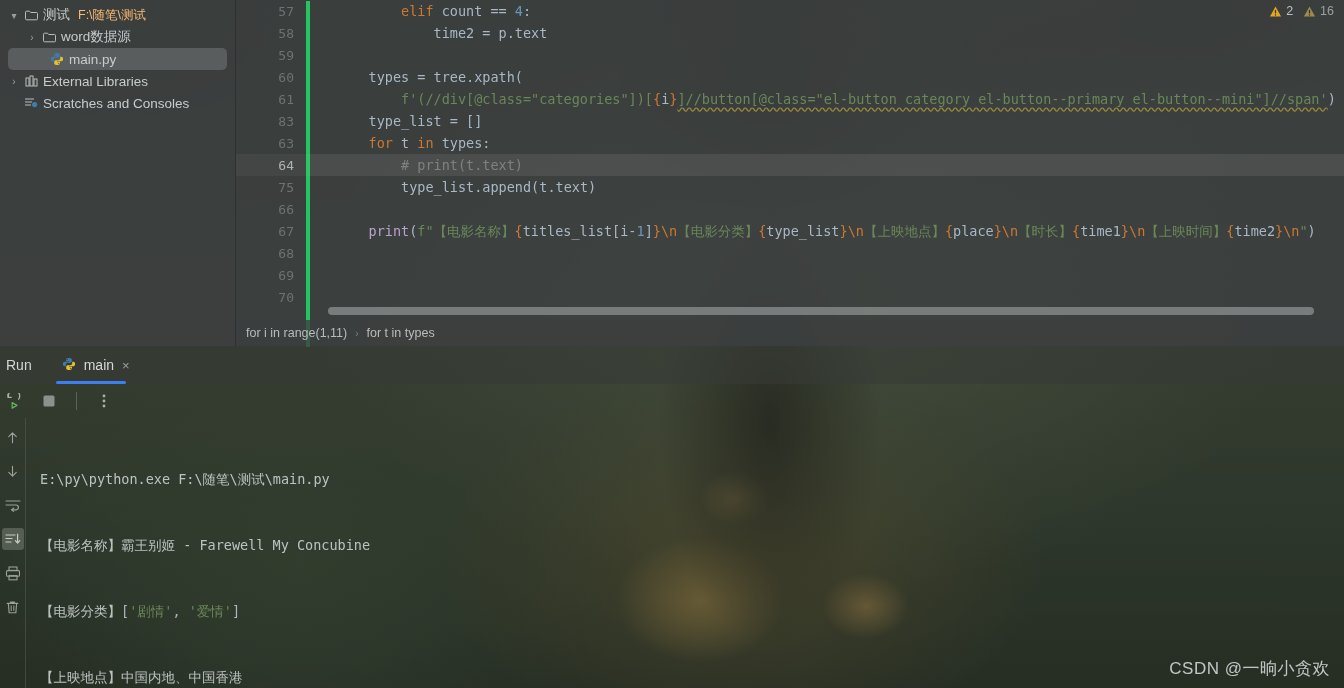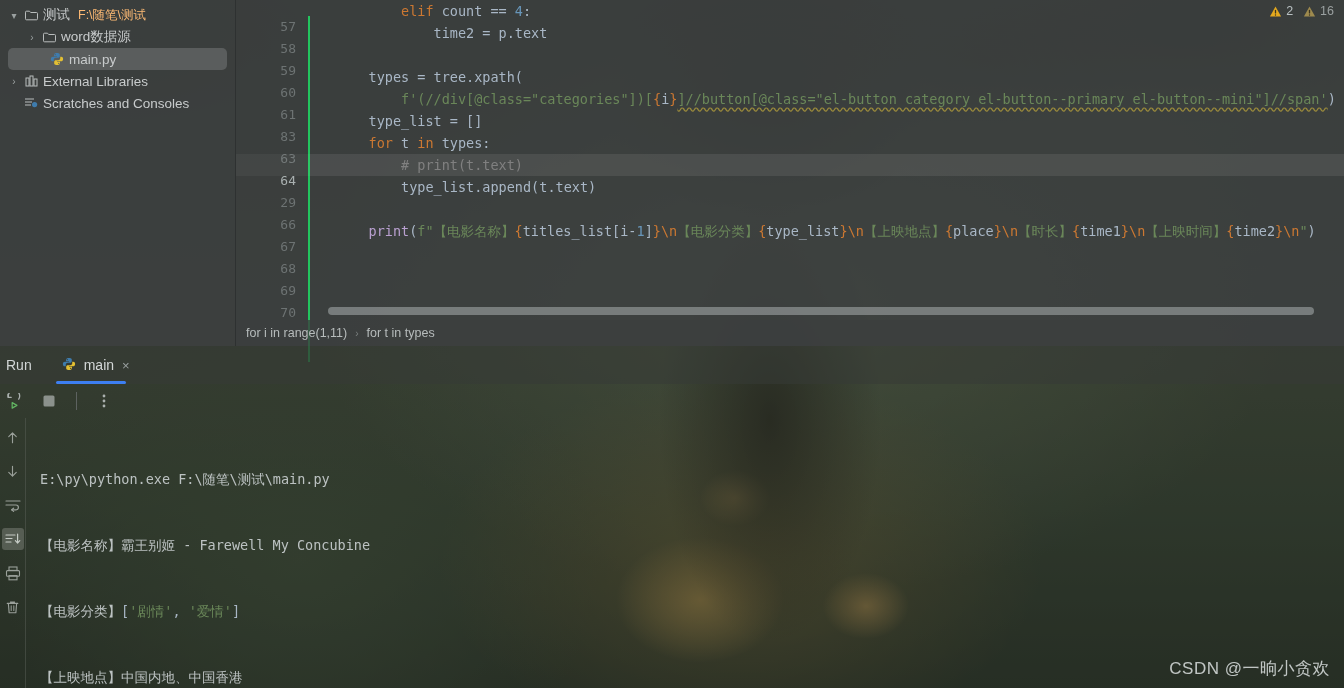--- a/index.html
+++ b/index.html
@@ -72,22 +72,22 @@
   .tw-icon { width: 18px; flex: 0 0 18px; display:flex; align-items:center; justify-content:center; }
   .tree-label { margin-left: 3px; }
   .tree-sub { color: #fdba74; margin-left: 8px; font-size: 12.5px; }
 
   
   #editor {
     position: absolute; left: 236px; top: 0; right: 0; height: 346px;
     background: rgba(60,63,63,.90);
   }
   #gutter {
-    position: absolute; left: 0; top: 16px; width: 74px; height: 100%;
-    border-right: 2px solid #22c55e;
+    position: absolute; left: 0; top: 1px; width: 74px; height: 100%;
+    border-right: 4px solid #22c55e;
   }
   #gutter .ln {
     height: 22px; line-height: 22px;
     text-align: right; padding-right: 12px;
     font-family: "DejaVu Sans Mono", monospace;
     font-size: 13px; color: #6d7373;
   }
   #gutter .ln.current { color: #a9b0b0; }
   #code {
     position: absolute; left: 74px; top: 0; right: 0; bottom: 0;
@@ -273,21 +273,21 @@
 
     <div id="gutter">
       <div class="ln">57</div>
       <div class="ln">58</div>
       <div class="ln">59</div>
       <div class="ln">60</div>
       <div class="ln">61</div>
       <div class="ln">83</div>
       <div class="ln">63</div>
       <div class="ln current">64</div>
-      <div class="ln">29</div>
+      <div class="ln">75</div>
       <div class="ln">66</div>
       <div class="ln">67</div>
       <div class="ln">68</div>
       <div class="ln">69</div>
       <div class="ln">70</div>
     </div>
 
     <div class="row-hl" style="top:154px;"></div>
 
     <div id="code">

